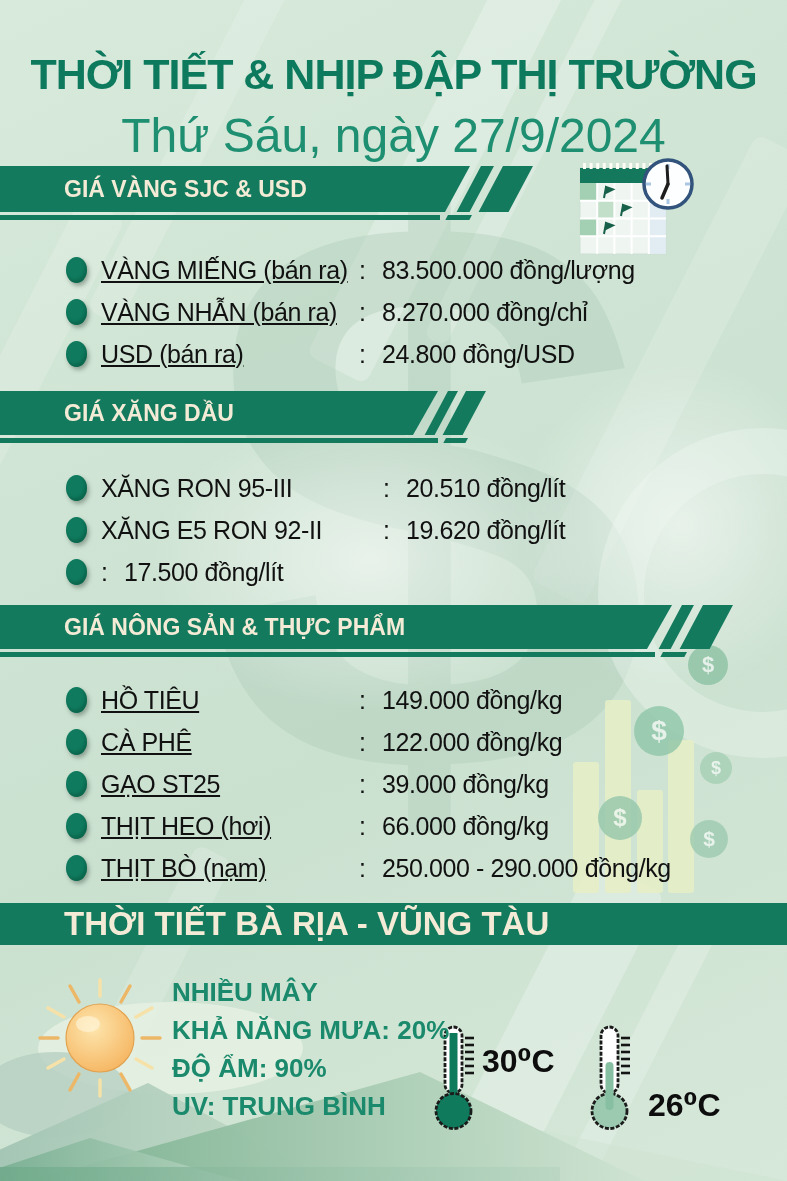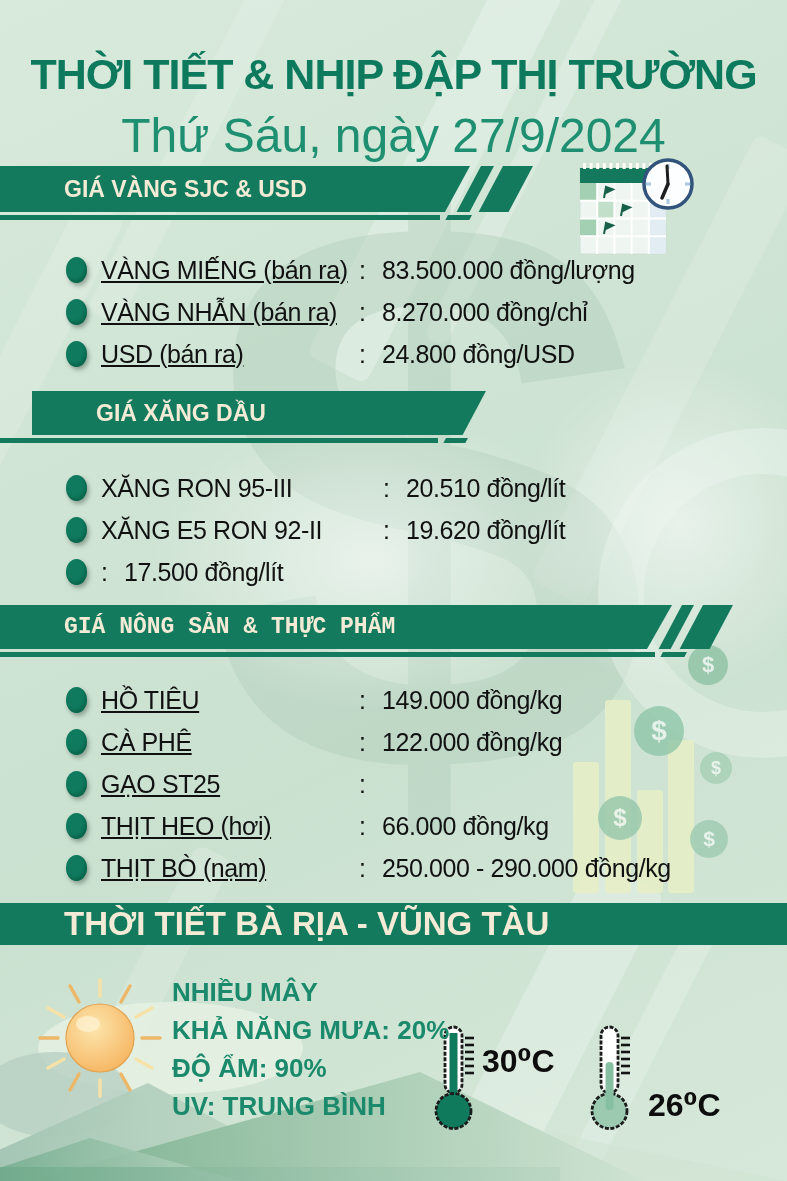--- a/index.html
+++ b/index.html
@@ -199,21 +199,21 @@
     </div>
     <div class="row">
       <span class="bullet"></span>
       <span class="row-label lbl-w258">USD (bán ra)</span>
       <span class="colon">:</span>
       <span class="row-value">24.800 đồng/USD</span>
     </div>
   </div>
 
   <div class="banner" style="top:391px;height:44px;width:100%;">
-    <div class="bar" style="width:438px;margin-left:32px;">
+    <div class="bar" style="width:438px;">
       <span class="bl">GIÁ XĂNG DẦU</span>
     </div>
     <div class="slash" style="left:448px;width:10px;"></div>
     <div class="slash" style="left:466px;width:20px;"></div>
     <div class="uline" style="width:438px;"></div>
     <div class="uline-seg" style="left:446px;width:22px;"></div>
   </div>
   <div class="rows" style="top:467px;">
     <div class="row">
       <span class="bullet"></span>
@@ -227,21 +227,21 @@
       <span class="colon">:</span>
       <span class="row-value">19.620 đồng/lít</span>
     </div>
     <div class="row">
       <span class="bullet"></span>
       <span class="colon">:</span>
       <span class="row-value">17.500 đồng/lít</span>
     </div>
   </div>
 
-  <div class="banner" style="top:605px;height:44px;width:100%;font-family:Liberation Mono, monospace;">
+  <div class="banner" style="top:605px;height:44px;width:100%;">
     <div class="bar" style="width:672px;">
       <span class="bl">GIÁ NÔNG SẢN &amp; THỰC PHẨM</span>
     </div>
     <div class="slash" style="left:682px;width:12px;"></div>
     <div class="slash" style="left:703px;width:30px;"></div>
     <div class="uline" style="width:655px;"></div>
     <div class="uline-seg" style="left:663px;width:24px;"></div>
   </div>
   <div class="rows" style="top:679px;">
     <div class="row">
@@ -253,20 +253,21 @@
     <div class="row">
       <span class="bullet"></span>
       <span class="row-label lbl-w258">CÀ PHÊ</span>
       <span class="colon">:</span>
       <span class="row-value">122.000 đồng/kg</span>
     </div>
     <div class="row">
       <span class="bullet"></span>
       <span class="row-label lbl-w258">GẠO ST25</span>
       <span class="colon">:</span>
+      <span class="row-value">39.000 đồng/kg</span>
     </div>
     <div class="row">
       <span class="bullet"></span>
       <span class="row-label lbl-w258">THỊT HEO (hơi)</span>
       <span class="colon">:</span>
       <span class="row-value">66.000 đồng/kg</span>
     </div>
     <div class="row">
       <span class="bullet"></span>
       <span class="row-label lbl-w258">THỊT BÒ (nạm)</span>

